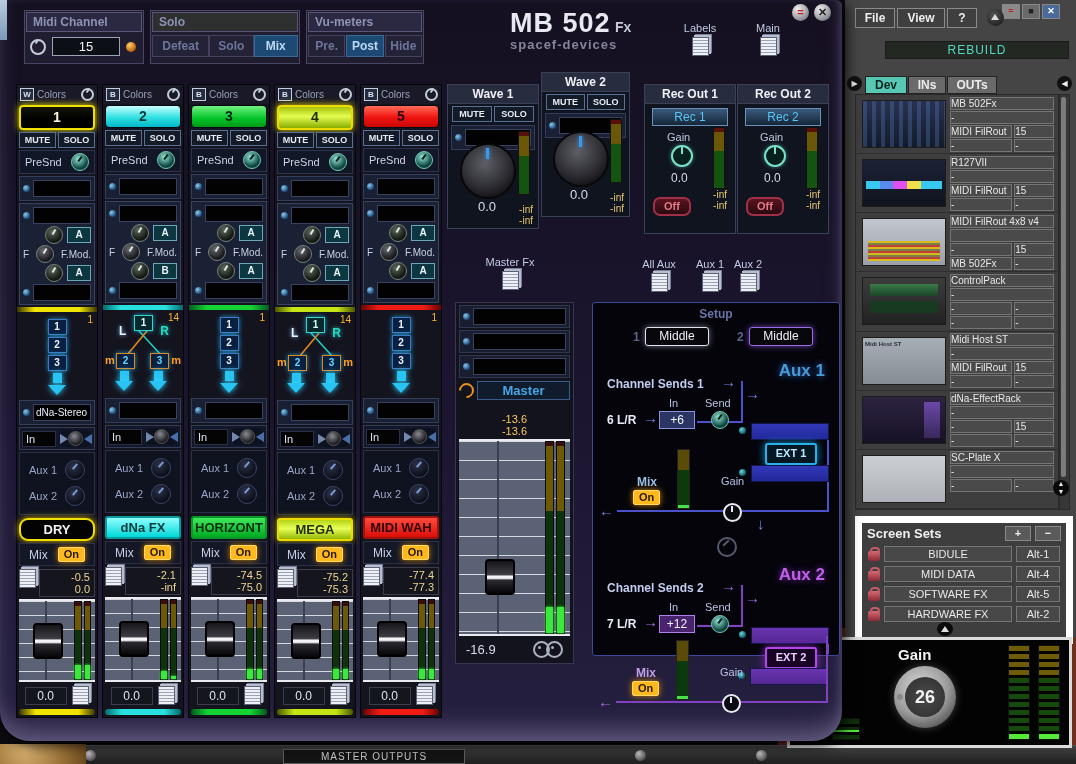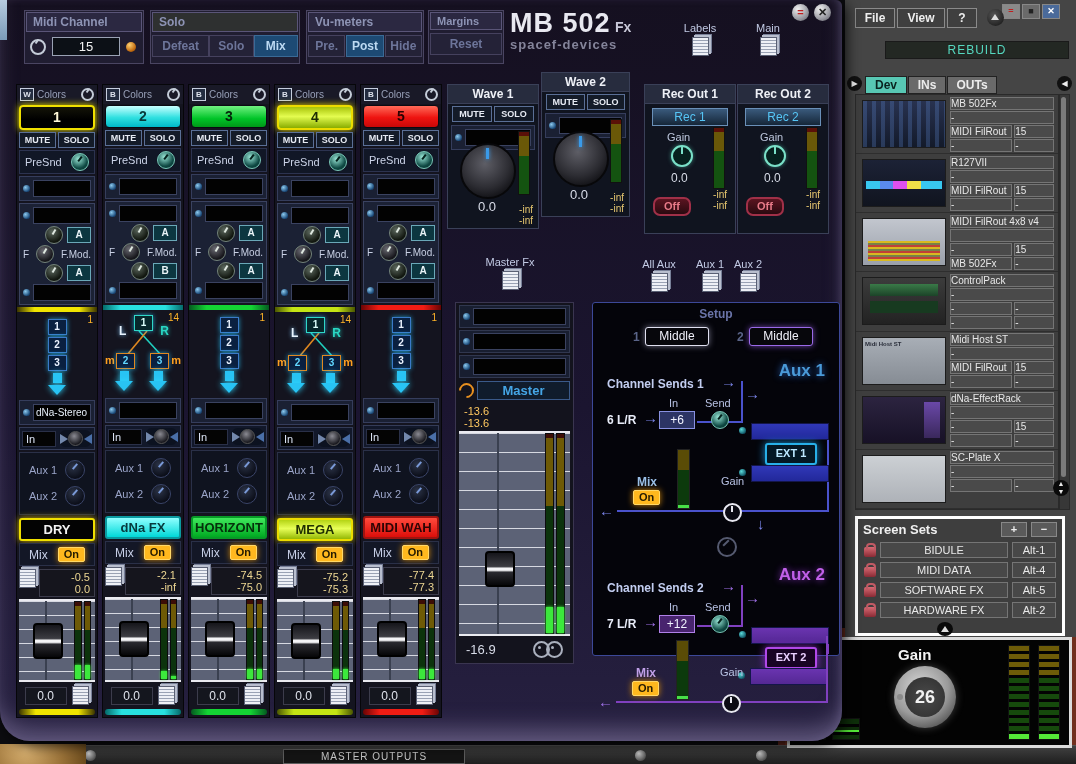--- a/index.html
+++ b/index.html
@@ -112,21 +112,21 @@
   .kn-pwr{position:absolute;width:18px;height:18px;border:2px solid #7ae0c8;border-radius:50%;background:#06211e;box-shadow:0 0 4px rgba(90,220,190,.5);}
   .kn-pwr::after{content:"";position:absolute;left:8px;top:-1px;width:2px;height:8px;background:#7ae0c8;}
   .offbtn{position:absolute;width:34px;height:15px;border-radius:7px;background:linear-gradient(#5a1420,#2a0a10);border:2px solid #a03048;color:#e87a88;font-weight:bold;font-size:11px;text-align:center;line-height:14px;}
 
   
   .mstr{position:absolute;left:455px;top:302px;width:117px;height:360px;background:#13131d;border:1px solid #3a3550;display:flex;flex-direction:column;}
   .m-slot{display:flex;align-items:center;gap:3px;padding:2px 3px;background:#181e30;border:1px solid #30374f;margin:2px 3px 0;}
   .m-row{display:flex;align-items:center;gap:3px;margin:3px 3px 0;}
   .arc-o{width:11px;height:11px;border:2px solid #e89020;border-radius:50%;border-bottom-color:transparent;transform:rotate(45deg);}
   .m-btn{flex:1;background:#101c2c;border:1px solid #3a5a8a;color:#45a5e5;font-weight:bold;font-size:13px;text-align:center;padding:1px 0;}
-  .m-peaks{color:#ffc860;font-size:11px;line-height:12px;text-align:left;padding:5px 8px 2px;}
+  .m-peaks{color:#ffc860;font-size:11px;line-height:12px;text-align:center;padding:13px 8px 2px;}
   .m-fader{position:relative;flex:1;margin:0 3px;border-top:2px solid #eaeaf0;border-bottom:2px solid #eaeaf0;
     background:linear-gradient(90deg,transparent 0 38px,#3a4050 38px 40px,transparent 40px),
                repeating-linear-gradient(to bottom,rgba(245,246,252,.8) 0 1px,transparent 1px 19px),#5c6276;}
   .m-handle{left:26px;top:118px;}
   .m-meter{position:absolute;right:5px;top:0;bottom:0;width:20px;display:flex;gap:2px;}
   .m-bot{display:flex;align-items:center;justify-content:space-between;padding:5px 10px;}
   .m-val{color:#d8dce8;font-size:13px;}
   .linkicon{display:flex;}
   .linkicon i{width:13px;height:13px;border:2px solid #aab0be;border-radius:50%;position:relative;}
   .linkicon i+i{margin-left:-4px;}
@@ -187,21 +187,21 @@
   .t6{background:linear-gradient(#2c2440,#171126);}
   .t6::after{content:"";position:absolute;right:5px;top:5px;bottom:5px;width:20%;background:linear-gradient(#6a48a8,#3a285c);}
   .t7{background:linear-gradient(#ccd0d4,#aeb2b8);}
   .dev-fields{flex:1;display:flex;flex-direction:column;gap:1px;padding-right:4px;}
   .df{background:#4a4a4a;border:1px solid #757575;color:#e8e8e8;font-size:10px;line-height:11px;height:11px;overflow:hidden;white-space:nowrap;}
   .df2{display:flex;gap:2px;}
   .df2 .df:first-child{flex:1.6;}.df2 .df:last-child{flex:1;}
   #sbar{position:absolute;left:214px;top:94px;width:9px;height:414px;background:#373737;border:1px solid #2a2a2a;}
   #sthumb{position:absolute;left:1px;top:2px;width:5px;height:380px;background:#7c7c7c;border-radius:3px;}
   .updn{position:absolute;left:208px;top:480px;width:16px;height:16px;border-radius:50%;background:#0a0a0a;color:#e8e8e8;font-size:7px;text-align:center;line-height:8px;}
-  #sets{position:absolute;left:10px;top:516px;width:204px;height:114px;background:#3e3e3e;border:3px solid #ffffff;}
+  #sets{position:absolute;left:10px;top:516px;width:204px;height:114px;background:#3e3e3e;border:7px solid #ffffff;}
   .sets-head{display:flex;align-items:center;padding:3px 5px;gap:4px;}
   .sets-title{flex:1;color:#f0f0f0;font-weight:bold;font-size:13px;}
   .pm{width:24px;height:13px;background:#5a5a5a;border:1px solid #888;color:#eee;font-weight:bold;font-size:11px;text-align:center;line-height:12px;}
   .ss-row{display:flex;align-items:center;gap:4px;padding:2px 6px;}
   .lock{width:12px;height:10px;background:linear-gradient(#d86a74,#8a2a34);border-radius:2px;position:relative;margin-top:4px;flex:none;}
   .lock::before{content:"";position:absolute;left:2px;top:-4px;width:6px;height:5px;border:2px solid #c05a64;border-bottom:none;border-radius:4px 4px 0 0;}
   .ss-name{flex:1;background:#484848;border:1px solid #757575;color:#e8e8e8;font-size:11px;text-align:center;line-height:14px;height:14px;}
   .ss-key{width:42px;background:#484848;border:1px solid #757575;color:#e8e8e8;font-size:11px;text-align:center;line-height:14px;height:14px;}
   .collapse{position:absolute;left:92px;top:622px;width:16px;height:14px;border-radius:50%;background:#0a0a0a;}
   .collapse::after{content:"";position:absolute;left:4px;top:4px;width:0;height:0;border-left:4px solid transparent;border-right:4px solid transparent;border-bottom:6px solid #ddd;}
@@ -454,26 +454,20 @@
       </div>
     </div>
     <div class="tp" style="left:306px;top:10px;width:116px;height:52px">
       <div class="tp-head" style="margin:1px">Vu-meters</div>
       <div style="display:flex;gap:1px;padding:2px 1px">
         <div class="tb" style="flex:1">Pre.</div>
         <div class="tb on" style="flex:1">Post</div>
         <div class="tb" style="flex:1">Hide</div>
       </div>
     </div>
-    <div class="tp" style="left:428px;top:10px;width:74px;height:52px">
-      <div class="tp-head" style="margin:1px;font-size:11px">Margins</div>
-      <div style="padding:2px 1px">
-          <div class="tb">Reset</div>
-        </div>
-    </div>
 
     <div class="abs" style="left:510px;top:8px">
       <span class="title-big">MB 502</span>
       <span class="title-fx">Fx</span>
       <div class="brand">spacef-devices</div>
     </div>
 
     <div class="print-item" style="left:672px;top:22px;width:56px">
       <span>Labels</span>
       <div class="doc"></div>
@@ -556,21 +550,21 @@
     <div class="auxbox">
       <div class="auxrow">
               <span>Aux 1</span>
               <span class="kn-aux"></span>
             </div>
       <div class="auxrow">
               <span>Aux 2</span>
               <span class="kn-aux"></span>
             </div>
     </div>
-    <div class="name-label" style="background: rgb(3, 3, 3); color: rgb(242, 242, 242); border-color: rgb(240, 224, 0); box-shadow: rgb(200, 168, 0) 0px 0px 7px;">DRY</div>
+    <div class="name-label" style="background: rgb(3, 3, 3); color: rgb(242, 242, 242); border-color: rgb(240, 224, 0); box-shadow: rgb(200, 168, 0) 0px 0px 7px; border-radius: 9px;">DRY</div>
     <div class="mixrow">
       <span>Mix</span>
       <span class="onbtn">On</span>
     </div>
     <div class="valrow">
       <span class="doc"></span>
       <div class="vals">
         <div>-0.5</div>
               <div>0.0</div>
       </div>

